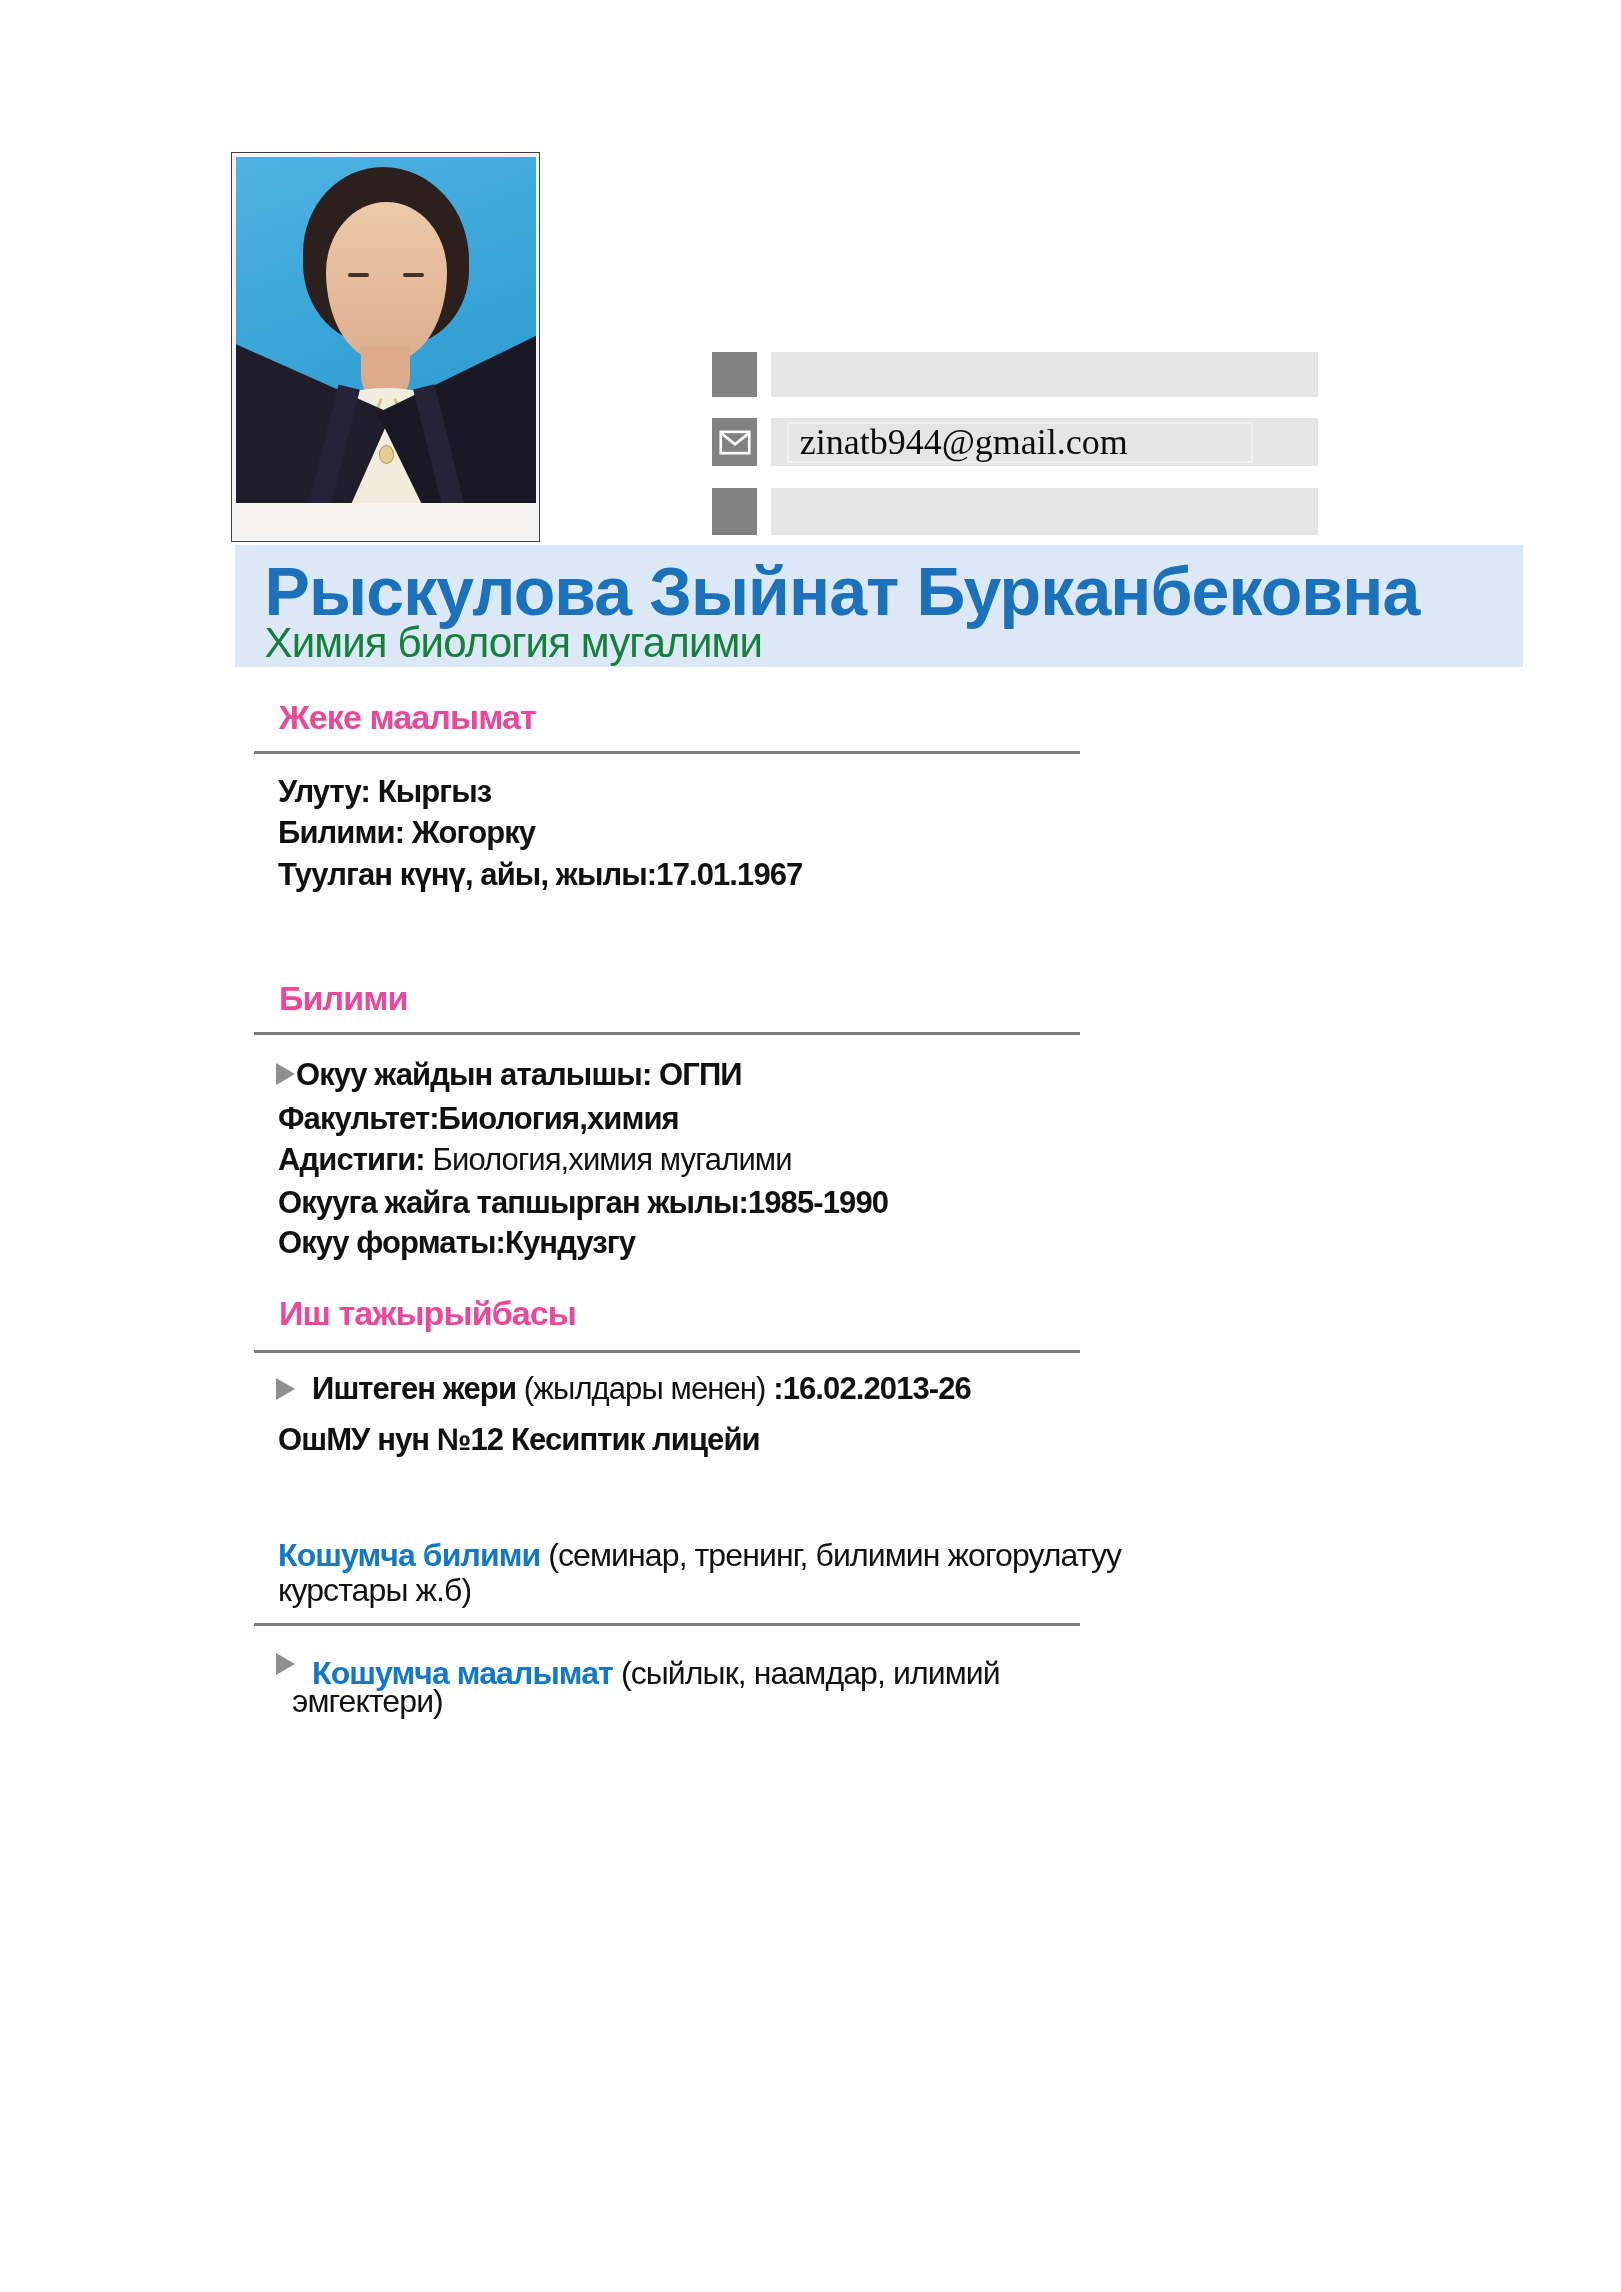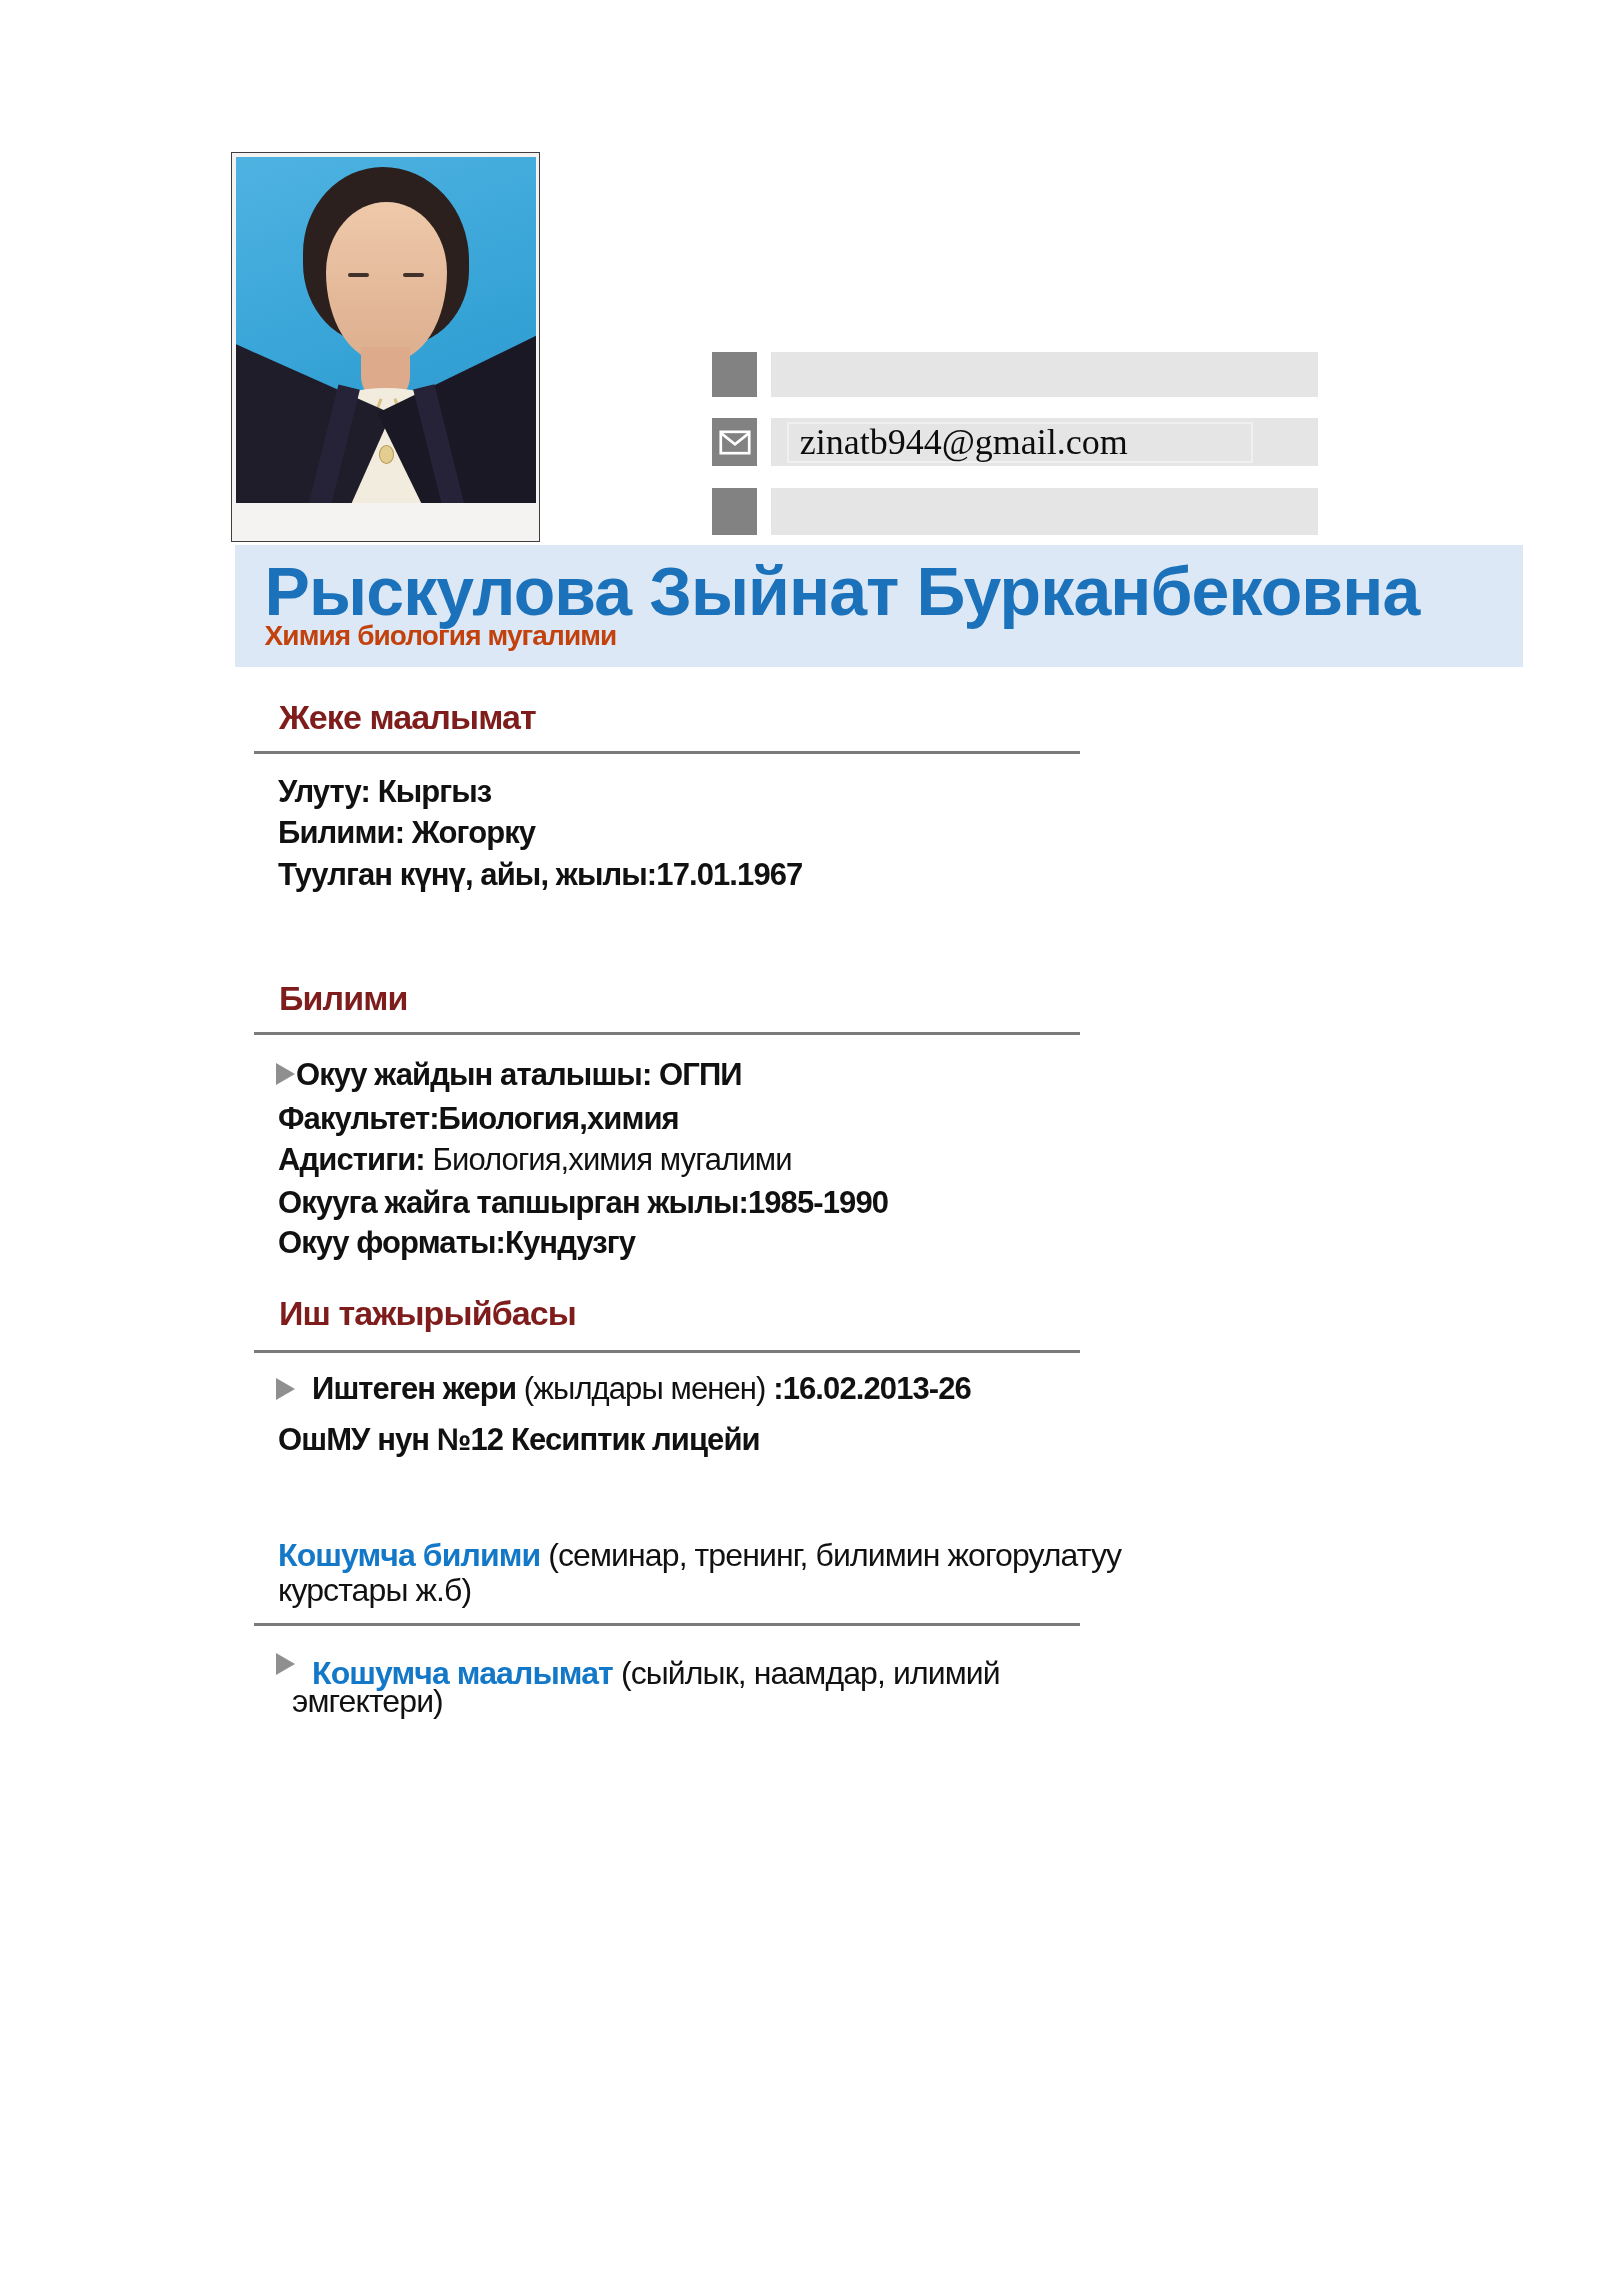--- a/index.html
+++ b/index.html
@@ -60,26 +60,26 @@
 
   
   .band{left:235px;top:545px;width:1288px;height:122px;background:#dce8f5;}
   .person-name{
     position:absolute;left:29.6px;top:11.6px;
     font-size:68px;font-weight:bold;color:#1b72ba;
     letter-spacing:-0.9px;white-space:nowrap;line-height:1;
   }
   .person-title{
     position:absolute;left:29.6px;top:77px;
-    font-size:28px;color:#c2410c;letter-spacing:-0.9px;white-space:nowrap;line-height:1;font-weight:bold;
+    font-size:42px;color:#15803d;letter-spacing:-0.9px;white-space:nowrap;line-height:1;
   }
 
   
   .sec-title{
-    font-size:34px;font-weight:bold;color:#7f1d1d;
+    font-size:34px;font-weight:bold;color:#ec4899;
     letter-spacing:-0.9px;white-space:nowrap;line-height:1;
   }
   .rule{height:2.7px;background:#7b7b7b;width:826px;left:254px;}
   .body-line{
     font-size:31px;font-weight:bold;color:#111111;
     letter-spacing:-0.9px;white-space:nowrap;line-height:1;
   }
   .body-reg{font-weight:normal;}
   .mixed-line{
     font-size:32px;color:#111111;letter-spacing:-0.9px;white-space:nowrap;line-height:1;

